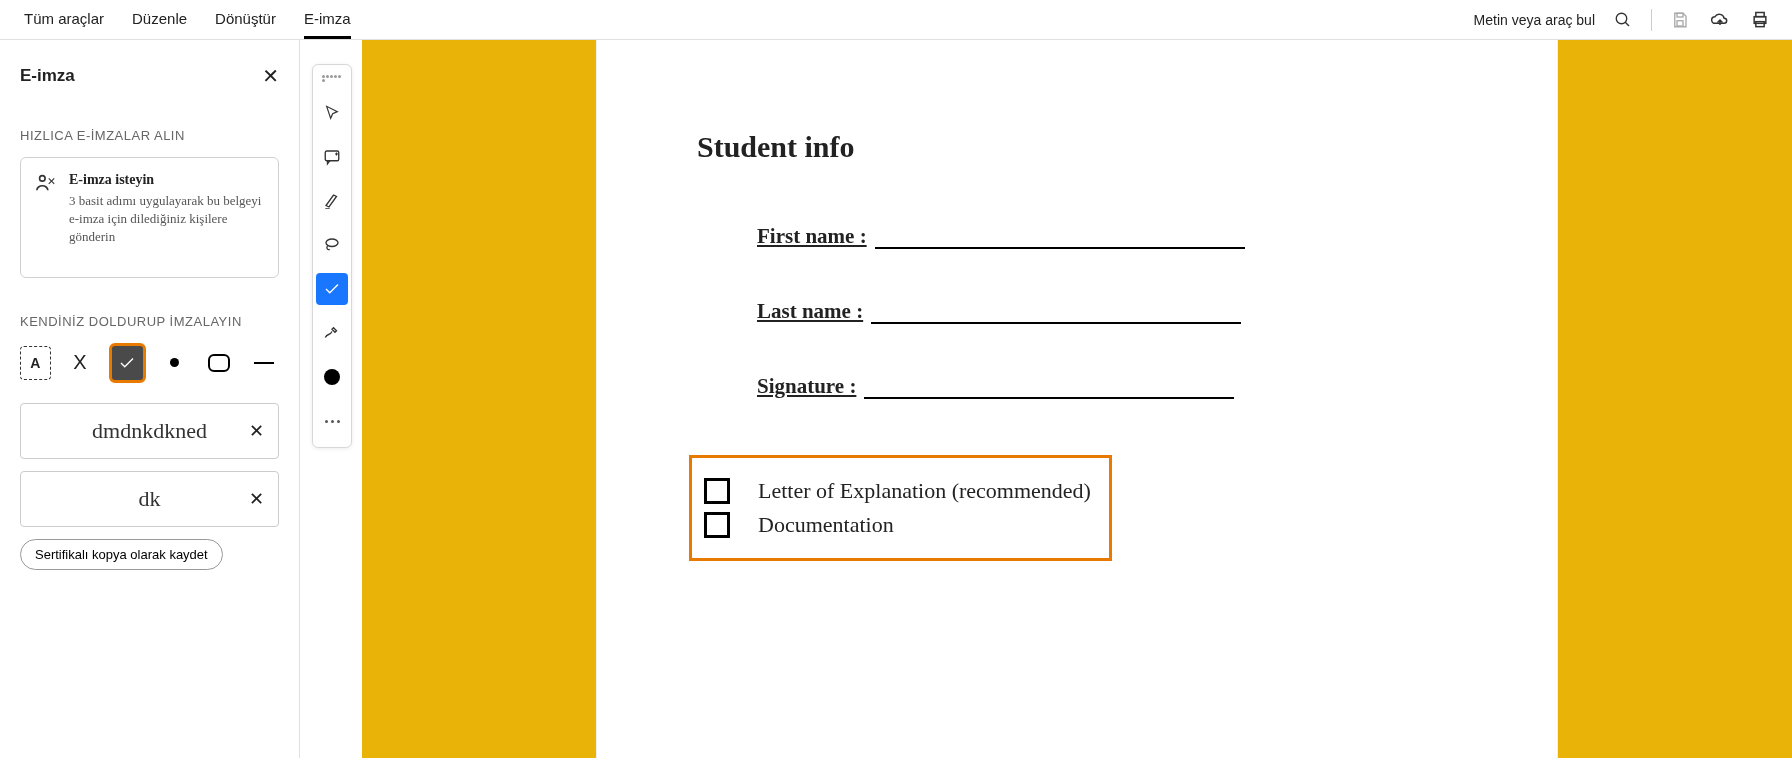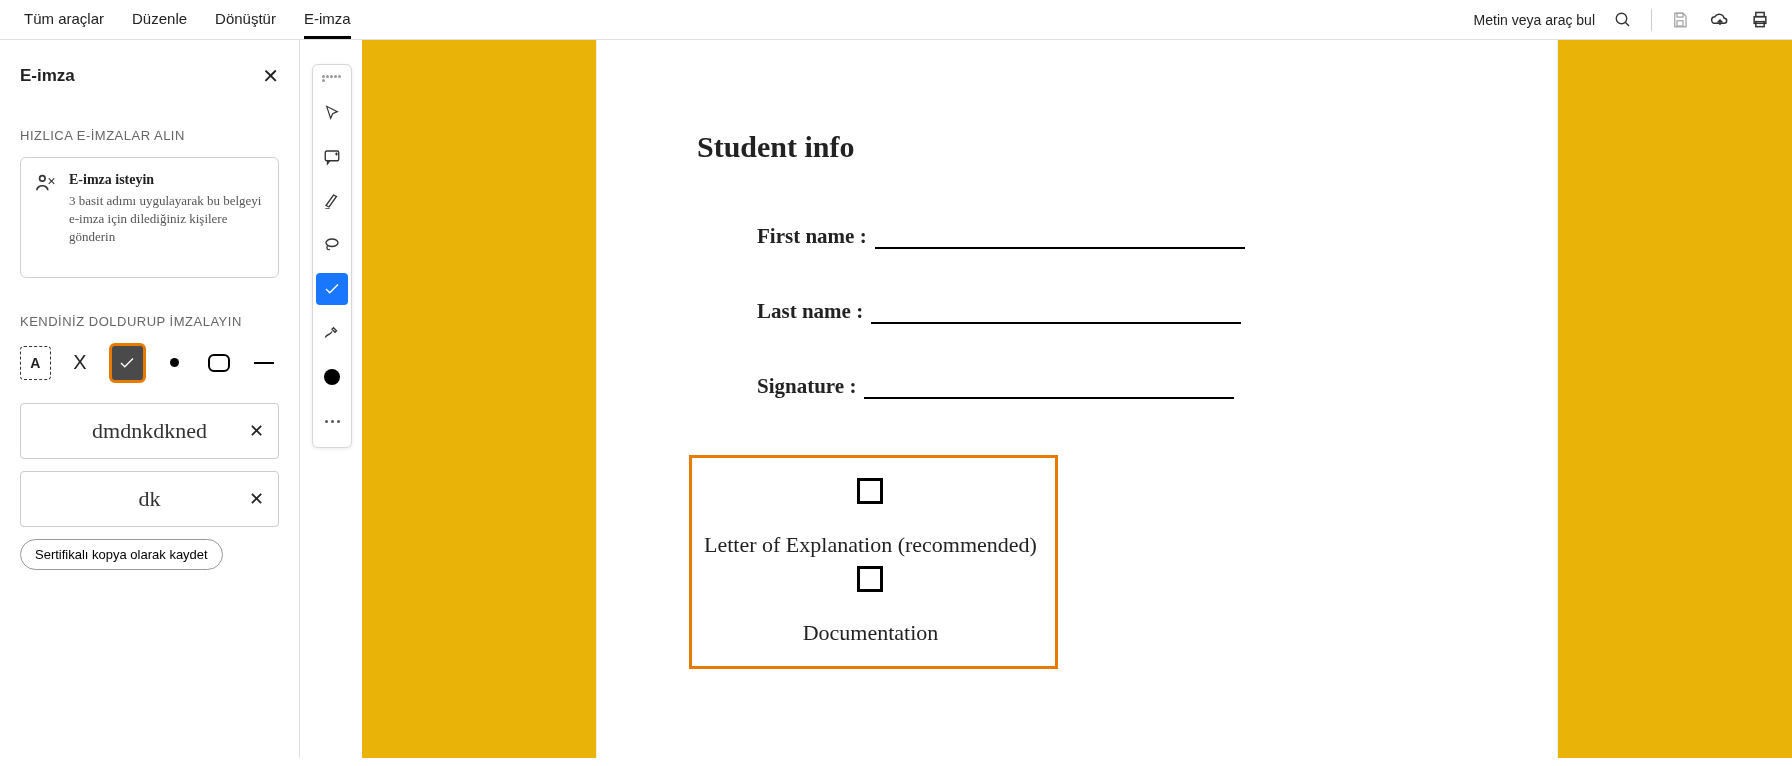--- a/index.html
+++ b/index.html
@@ -50,26 +50,26 @@
   .vt-item.active svg { stroke: #fff; }
   .vt-grip { width: 20px; height: 6px; display:flex; gap:1px; flex-wrap:wrap; margin-bottom:4px; }
   .vt-grip span { width:3px; height:3px; background:#999; border-radius:50%; }
   .vt-fill { width: 16px; height: 16px; background: #000; border-radius: 50%; }
   .vt-dots { display: flex; gap: 3px; }
   .vt-dots span { width: 3px; height: 3px; background: #555; border-radius: 50%; }
   
   .doc-wrap { flex: 1; background: #eab308; display: flex; justify-content: center; overflow: hidden; }
   .page { background: #fff; width: 960px; margin-top: 0; padding: 90px 100px; box-shadow: 0 0 0 1px #eee; }
   .doc-title { font-family: Georgia, serif; font-size: 30px; font-weight: 700; margin-bottom: 60px; }
-  .field-row { display: flex; align-items: flex-end; margin-bottom: 50px; margin-left: 60px; }
+  .field-row { display: flex; align-items: flex-end; margin-bottom: 50px; margin-left: 60px; text-decoration: underline; }
   .field-label { font-family: Georgia, serif; font-size: 21px; font-weight: 600; margin-right: 8px; white-space: nowrap; }
   .field-line { border-bottom: 2px solid #000; width: 370px; height: 24px; }
   
   .checks { border: 3px solid #e87a00; padding: 12px 18px 12px 12px; margin-top: 56px; width: fit-content; margin-left: -8px; }
-  .check-row { display: flex; align-items: center; gap: 28px; margin: 8px 0; flex-direction: column; }
+  .check-row { display: flex; align-items: center; gap: 28px; margin: 8px 0; }
   .check-box { width: 26px; height: 26px; border: 3px solid #000; flex-shrink: 0; }
   .check-label { font-family: Georgia, serif; font-size: 22px; }
   
   svg { stroke: #333; stroke-width: 1.8; fill: none; }
 </style>
 </head>
 <body>
 
 <div class="topbar">
   <div class="tabs">

